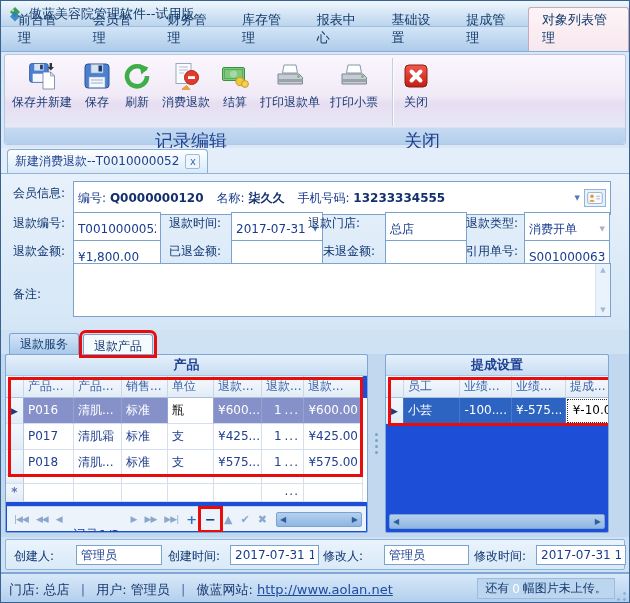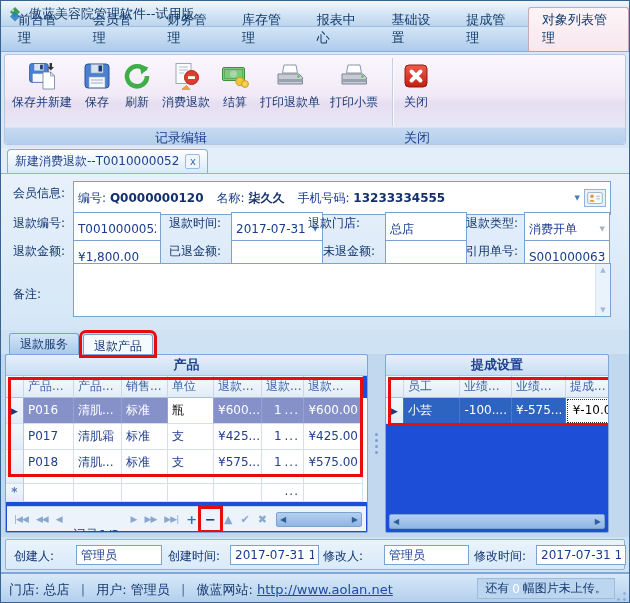--- a/index.html
+++ b/index.html
@@ -26,21 +26,21 @@
     border-bottom:none; border-radius:3px 3px 0 0; }
 
   
   .ribbon { position:absolute; left:0; top:51px; right:0; height:96px; background:#d9e8f8; }
   .ribbon-panel { position:absolute; left:3px; right:3px; top:2px; bottom:3px;
     border:1px solid #b9c6de; border-radius:3px;
     background:linear-gradient(#fbf7fd 0%,#f1eaf7 45%,#e6def1 55%,#e9effa 100%); }
   .rb-band { position:absolute; left:0; right:0; bottom:0; height:17px;
     background:linear-gradient(#c6daf1,#b3cfec); border-radius:0 0 3px 3px;
     border-top:1px solid #d9e4f2; }
-  .rb-band span { position:absolute; top:1px; font-size:13px; color:#1d3f8f; }
+  .rb-band span { position:absolute; top:1px; font-size:18px; color:#1d3f8f; }
   .rb-sep { position:absolute; left:387px; top:3px; bottom:18px; width:1px; background:#c4cfe2;
     box-shadow:1px 0 0 #fbfbfe; }
   .rb-buttons { position:absolute; left:2px; top:3px; display:flex; align-items:flex-start; }
   .rbtn { display:flex; flex-direction:column; align-items:center; padding:3px 5px 2px 5px; }
   .rbtn .ricon { width:30px; height:30px; display:flex; align-items:center; justify-content:center; }
   .rbtn .rlabel { margin-top:3px; font-size:12px; color:#1c3a74; white-space:nowrap; }
   .rbtn-close { position:absolute; left:391px; top:3px; }
 
   
   .tabstrip { position:absolute; left:0; top:147px; right:0; height:26px; background:#e4eefa;

